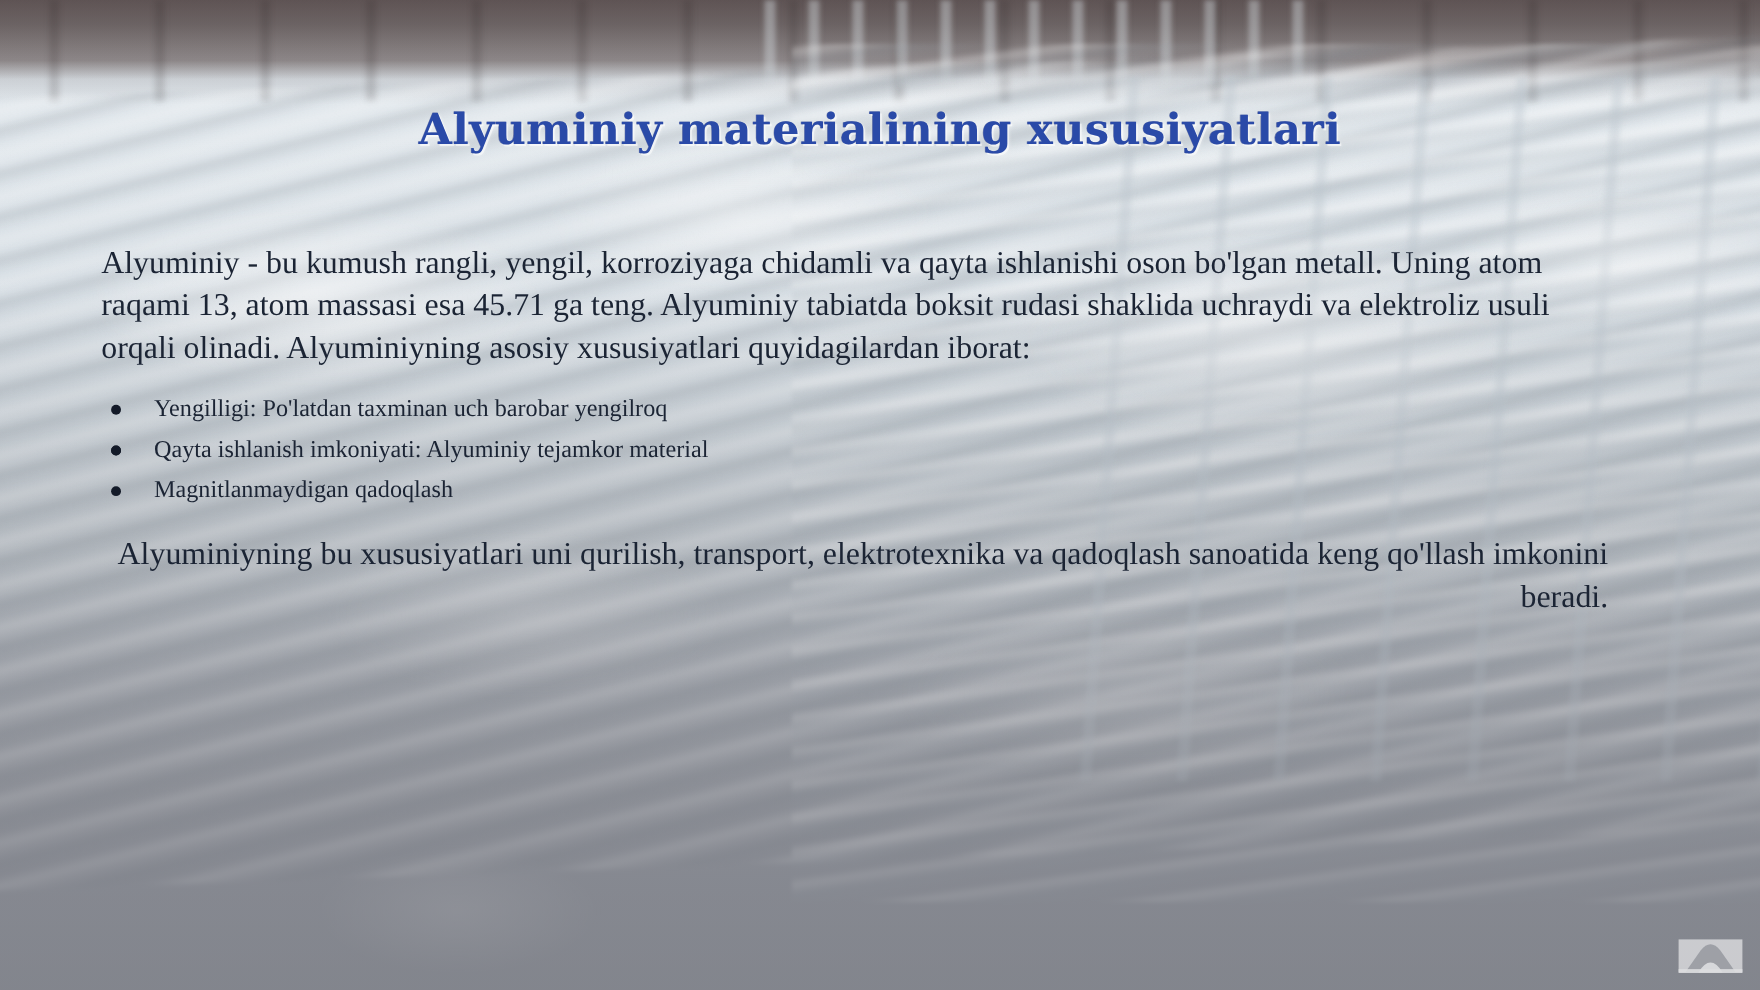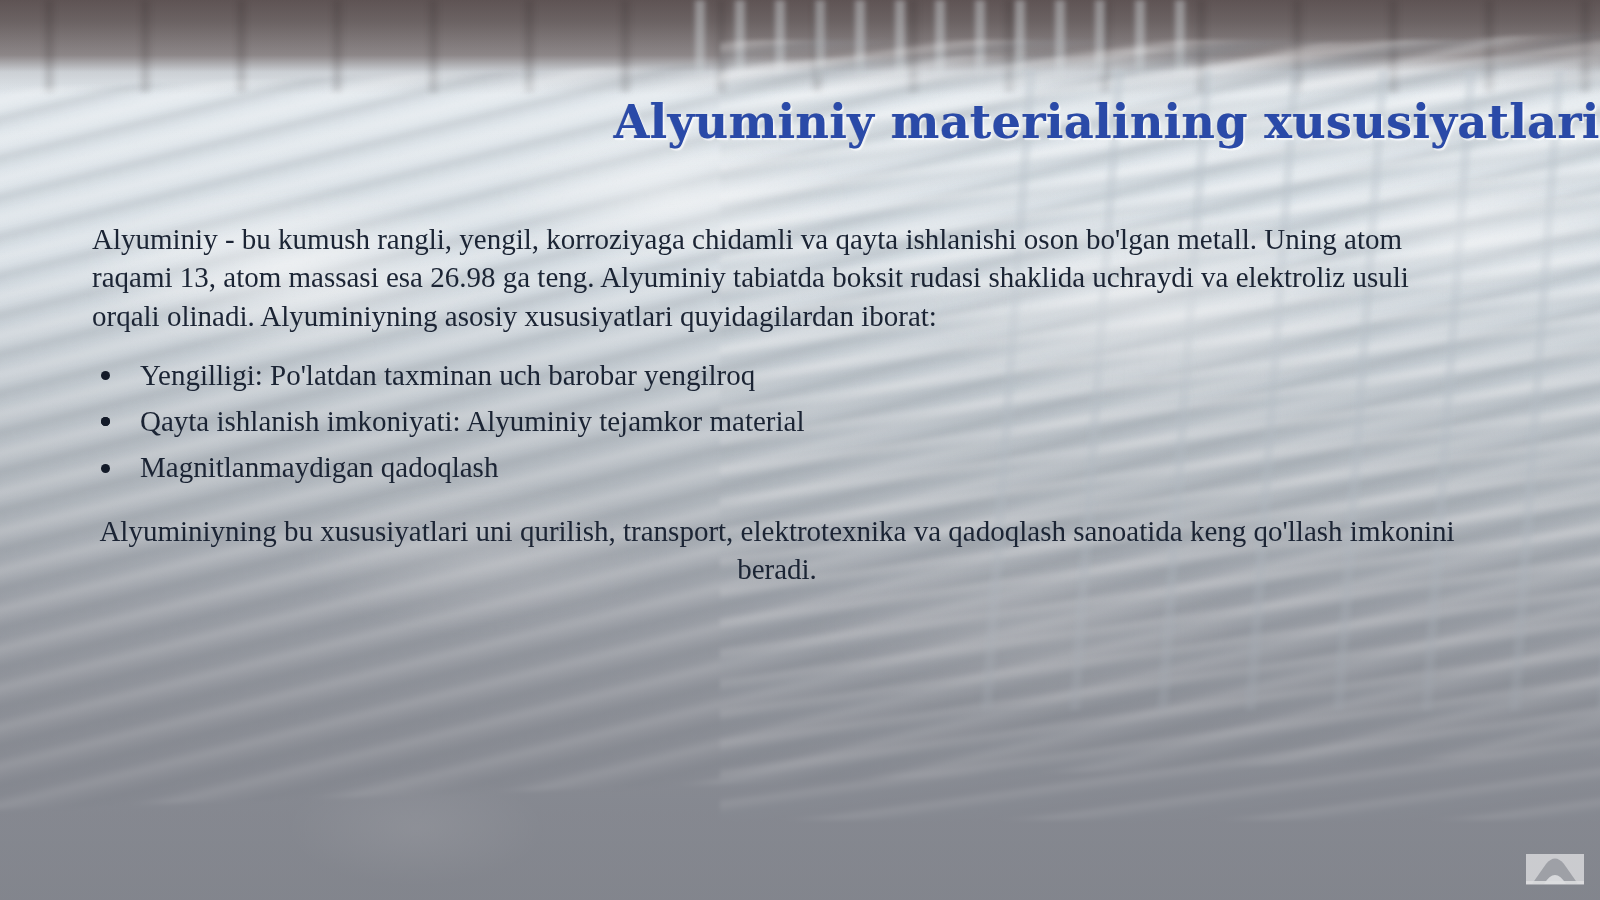--- a/index.html
+++ b/index.html
@@ -134,24 +134,24 @@
   }
 
   
   .content {
     position:absolute; inset:0;
   }
 
   .slide-title {
     position:absolute;
     left:0; right:0; top:95px;
-    text-align:right;
+    text-align:center;
     font-family:"DejaVu Serif", serif;
     font-weight:700;
-    font-size:46px;
+    font-size:39px;
     letter-spacing:0.4px;
     color:#2a4aa8;
     text-shadow:
       1.5px 1.5px 0 rgba(255,255,255,0.55),
       -0.5px -0.5px 0 rgba(20,36,110,0.45),
       2px 2px 3px rgba(255,255,255,0.35);
     white-space:nowrap;
   }
 
   .body-block {
@@ -169,35 +169,35 @@
 
   .bullet-list {
     list-style:none;
     margin:22px 0 0 0;
     padding:0;
   }
   .bullet-list li {
     position:relative;
     padding-left:48px;
     margin-bottom:9px;
-    font-size:29px;
+    font-size:22px;
     line-height:1.28;
     color:#1b2434;
   }
   .bullet-dot {
     position:absolute;
     left:9px; top:0.50em;
     width:9px; height:9px;
     border-radius:50%;
     background:#131a28;
   }
 
   .outro-paragraph {
     margin-top:26px;
-    text-align:center;
+    text-align:right;
   }
 
   
   .watermark {
     position:absolute;
     right:14px; bottom:12px;
     width:62px; height:38px;
     opacity:.72;
   }
 </style>
@@ -214,21 +214,21 @@
   <div class="bg-straps"></div>
   <div class="bg-blobs"></div>
   <div class="bg-veil"></div>
 
   <div class="content">
 
     <h1 class="slide-title">Alyuminiy materialining xususiyatlari</h1>
 
     <div class="body-block">
 
-      <p class="intro-paragraph">Alyuminiy - bu kumush rangli, yengil, korroziyaga chidamli va qayta ishlanishi oson bo'lgan metall. Uning atom raqami 13, atom massasi esa 26.98 ga teng. Alyuminiy tabiatda boksit rudasi shaklida uchraydi va elektroliz usuli orqali olinadi. Alyuminiyning asosiy xususiyatlari quyidagilardan iborat:</p>
+      <p class="intro-paragraph">Alyuminiy - bu kumush rangli, yengil, korroziyaga chidamli va qayta ishlanishi oson bo'lgan metall. Uning atom raqami 13, atom massasi esa 45.71 ga teng. Alyuminiy tabiatda boksit rudasi shaklida uchraydi va elektroliz usuli orqali olinadi. Alyuminiyning asosiy xususiyatlari quyidagilardan iborat:</p>
 
       <ul class="bullet-list">
         <li>
           <span class="bullet-dot"></span>
           <span>Yengilligi: Po'latdan taxminan uch barobar yengilroq</span>
         </li>
         <li>
           <span class="bullet-dot"></span>
         </li>
         <li>

